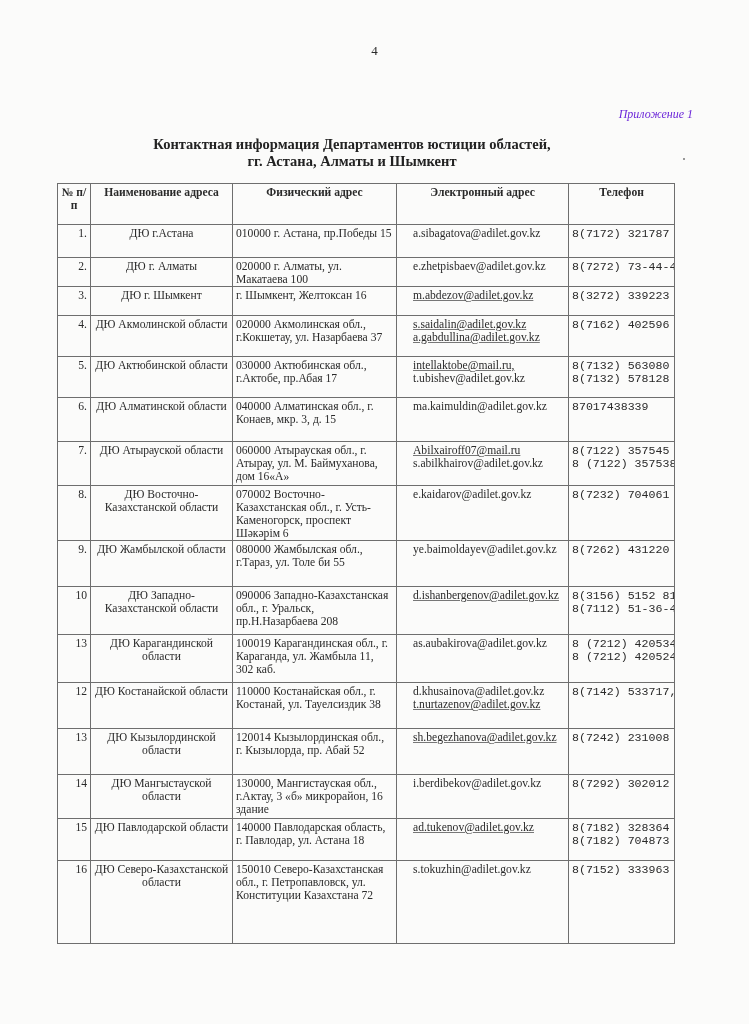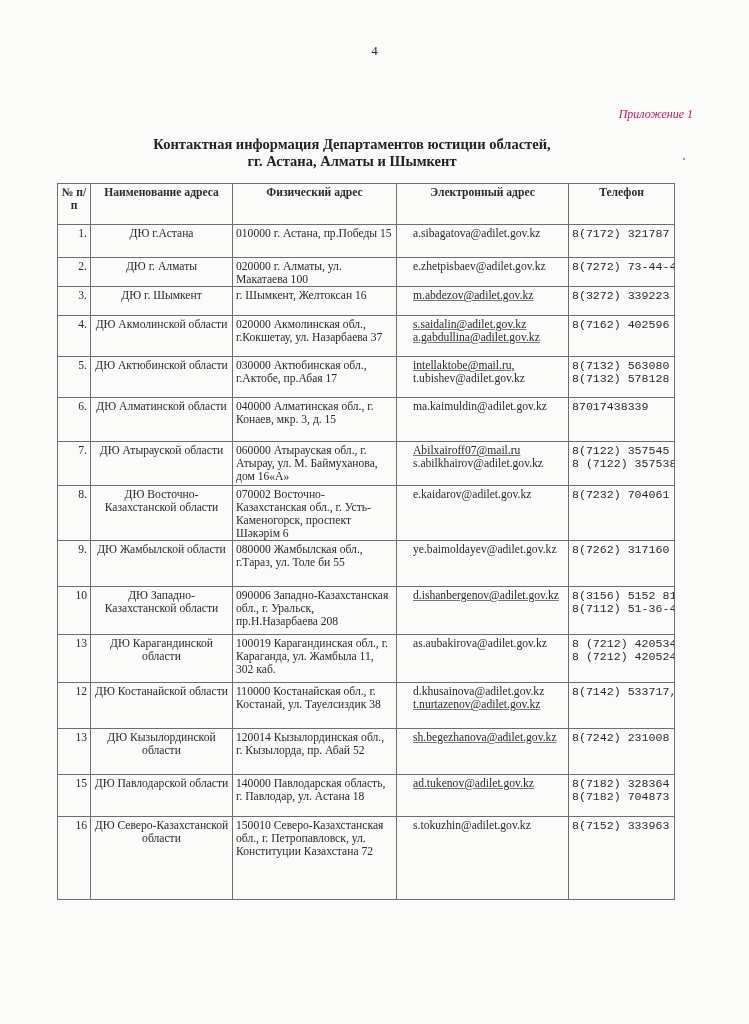--- a/index.html
+++ b/index.html
@@ -1,21 +1,21 @@
 <!DOCTYPE html>
 <html><head>
 <meta charset="utf-8">
 <style>
   html, body { margin: 0; padding: 0; }
   body {
     width: 749px; height: 1024px; background: #fbfbfa; position: relative; overflow: hidden;
     font-family: "Liberation Serif", serif; color: #2a2a2a;
   }
   .page-num { position: absolute; top: 43px; left: 0; width: 749px; text-align: center; font-size: 13px; }
-  .appendix { position: absolute; top: 107px; right: 56px; font-size: 12px; font-style: italic; color: #be185d; }
+  .appendix { position: absolute; top: 107px; right: 56px; font-size: 12px; font-style: italic; color: #6d28d9; }
   .title { position: absolute; top: 136px; left: 0; width: 704px; text-align: center; font-weight: bold; font-size: 14.5px; line-height: 17px; color: #222; }
   table.contacts {
     position: absolute; top: 183px; left: 57px; border-collapse: collapse; table-layout: fixed; width: 617px;
     font-size: 11.6px; line-height: 13px;
   }
   table.contacts td, table.contacts th { border: 1px solid #6e6e6e; vertical-align: top; padding: 2px 3px 0 3px; overflow: hidden; }
   table.contacts th { font-weight: bold; text-align: center; font-size: 11.6px; height: 38px; }
   th.col-num { text-align: left; margin-left: 9px; }
   td.num { text-align: right; padding-right: 2px; }
   td.name { text-align: center; }
@@ -149,21 +149,21 @@
         </td>
       </tr>
       <tr style="height: 46px;">
         <td class="num">9.</td>
         <td class="name">ДЮ Жамбылской области</td>
         <td class="addr">080000 Жамбылская обл., г.Тараз, ул. Толе би 55</td>
         <td class="email">
           <span class="email-line">ye.baimoldayev@adilet.gov.kz</span>
         </td>
         <td class="phone">
-          <span class="phone-line">8(7262) 317160</span>
+          <span class="phone-line">8(7262) 431220</span>
         </td>
       </tr>
       <tr style="height: 48px;">
         <td class="num">10</td>
         <td class="name">ДЮ Западно-Казахстанской области</td>
         <td class="addr">090006 Западно-Казахстанская обл., г. Уральск, пр.Н.Назарбаева 208</td>
         <td class="email">
           <span class="email-line u">d.ishanbergenov@adilet.gov.kz</span>
         </td>
         <td class="phone">
@@ -199,20 +199,31 @@
         <td class="num">13</td>
         <td class="name">ДЮ Кызылординской области</td>
         <td class="addr">120014 Кызылординская обл., г. Кызылорда, пр. Абай 52</td>
         <td class="email">
           <span class="email-line u">sh.begezhanova@adilet.gov.kz</span>
         </td>
         <td class="phone">
           <span class="phone-line">8(7242) 231008</span>
         </td>
       </tr>
+      <tr style="height: 44px;">
+        <td class="num">14</td>
+        <td class="name">ДЮ Мангыстауской области</td>
+        <td class="addr">130000, Мангистауская обл., г.Актау, 3 «б» микрорайон, 16 здание</td>
+        <td class="email">
+          <span class="email-line">i.berdibekov@adilet.gov.kz</span>
+        </td>
+        <td class="phone">
+          <span class="phone-line">8(7292) 302012</span>
+        </td>
+      </tr>
       <tr style="height: 42px;">
         <td class="num">15</td>
         <td class="name">ДЮ Павлодарской области</td>
         <td class="addr">140000 Павлодарская область, г. Павлодар, ул. Астана 18</td>
         <td class="email">
           <span class="email-line u">ad.tukenov@adilet.gov.kz</span>
         </td>
         <td class="phone">
           <span class="phone-line">8(7182) 328364</span>
           <span class="phone-line">8(7182) 704873</span>

